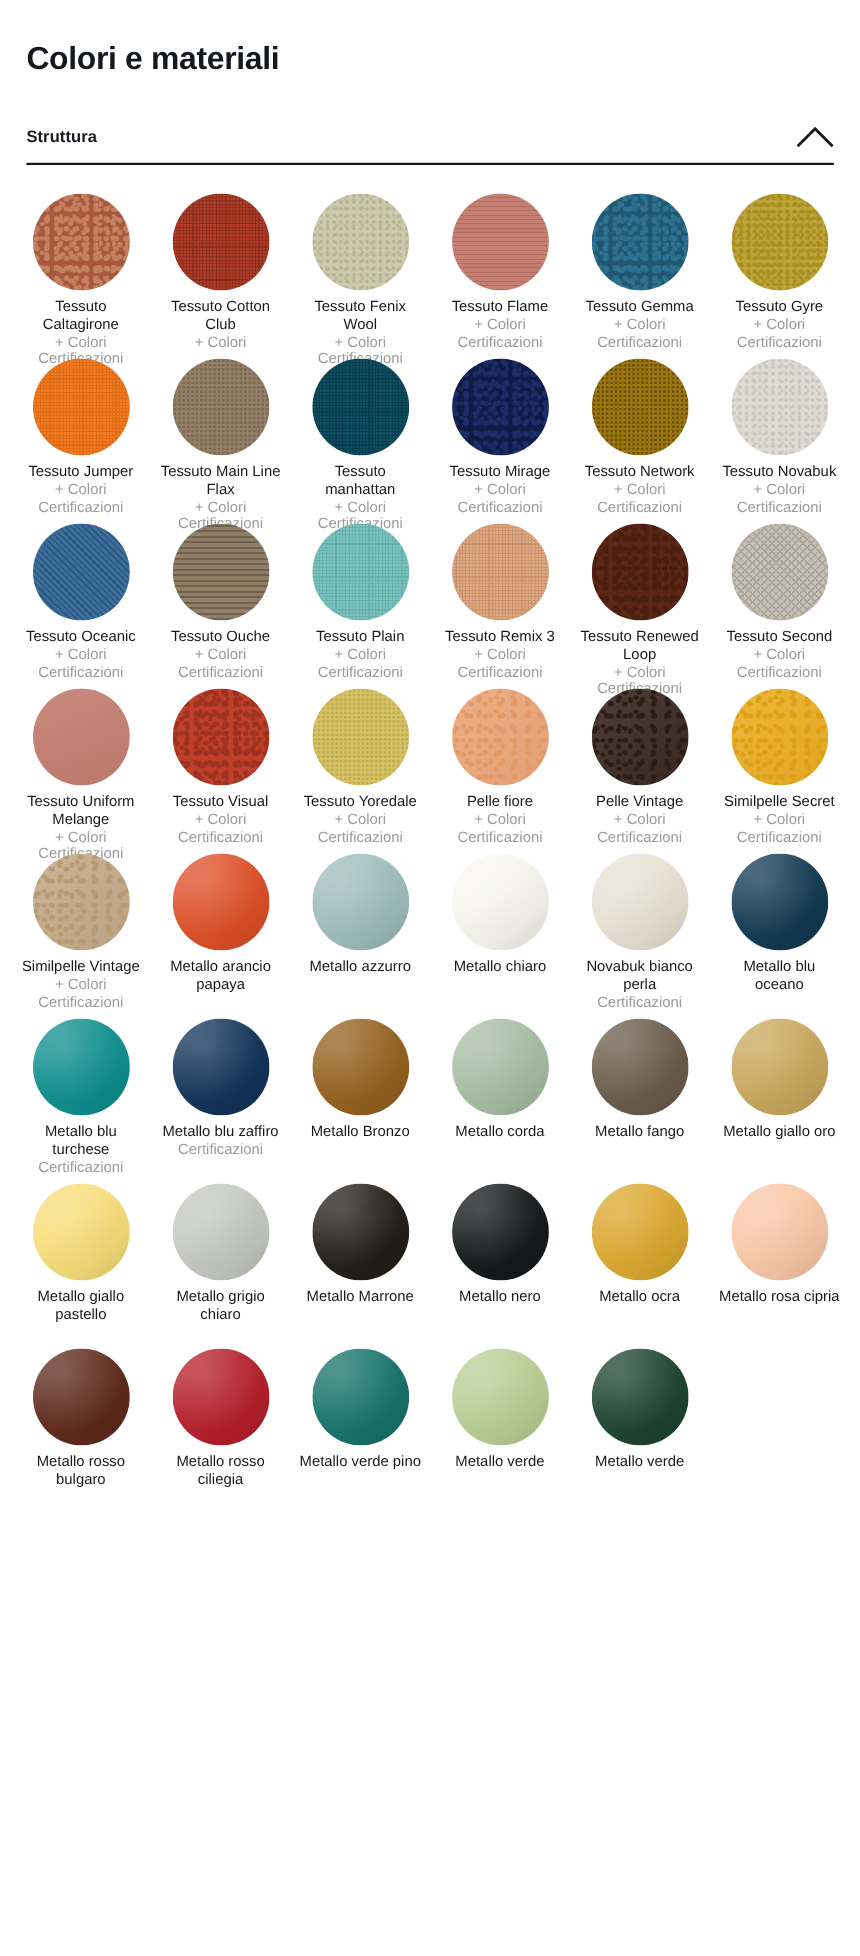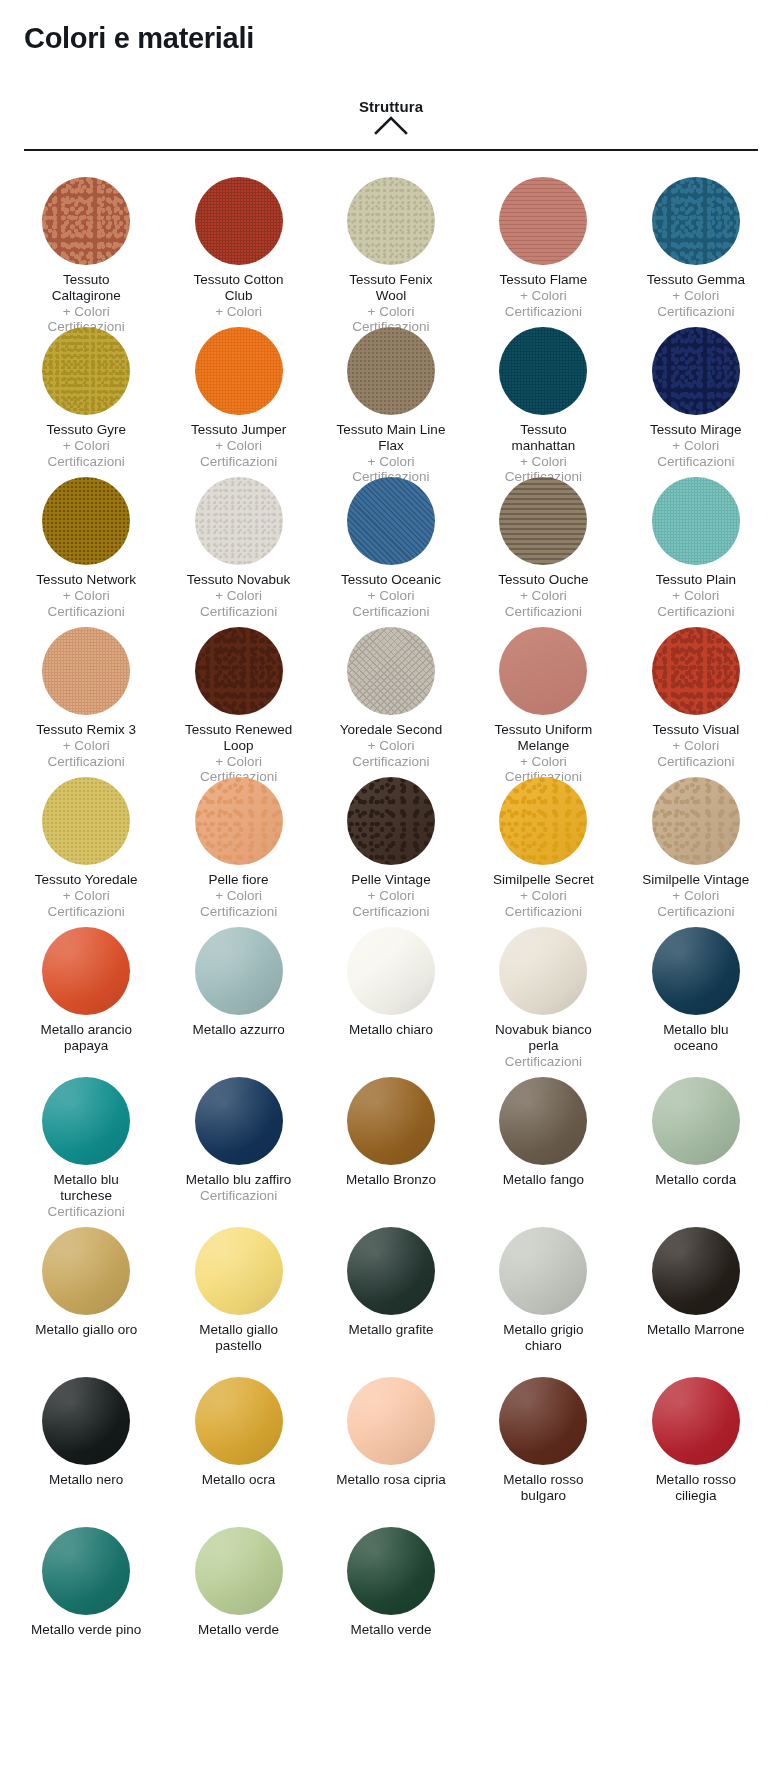--- a/index.html
+++ b/index.html
@@ -16,55 +16,54 @@
     overflow-x: hidden;
   }
   .page { width: 782px; position: relative; }
 
   
   .page-title {
     font-size: 29px;
     font-weight: 700;
     letter-spacing: -0.3px;
     color: #15181c;
-    padding: 20px 0 0 24px;
+    padding: 36px 0 0 24px;
     margin: 0;
     line-height: 1.25;
   }
 
   
   .section {
     margin-top: 42px;
   }
   .section-header {
     margin: 0 24px;
     padding: 0 0 14px 0;
     border-bottom: 2px solid #15181c;
     display: flex;
     align-items: center;
     justify-content: space-between;
     cursor: pointer;
-    flex-direction: column;
   }
   .section-title {
     font-size: 15px;
     font-weight: 700;
     color: #15181c;
     letter-spacing: 0.1px;
   }
   .chevron {
     width: 34px; height: 20px;
     display: block;
   }
   .chevron svg { display: block; }
 
   
   .swatch-grid {
     display: grid;
-    grid-template-columns: repeat(5, 1fr);
+    grid-template-columns: repeat(6, 1fr);
     column-gap: 0px;
     row-gap: 0px;
     padding: 26px 10px 0 10px;
   }
   .swatch-cell {
     display: flex;
     flex-direction: column;
     align-items: center;
     padding: 0 4px;
     height: 150px;
@@ -198,21 +197,21 @@
           <div class="swatch-label">Tessuto Remix 3</div>
           <div class="swatch-sub">+ Colori Certificazioni</div>
         </div>
         <div class="swatch-cell">
           <div class="swatch-disc" style="background: radial-gradient(circle at 18% 22%, rgb(74, 30, 16) 0px, rgb(74, 30, 16) 2.2px, transparent 2.6px) 0% 0% / 11px 11px, radial-gradient(circle at 62% 12%, rgb(74, 30, 16) 0px, rgb(74, 30, 16) 2px, transparent 2.4px) 0% 0% / 13px 13px, radial-gradient(circle at 38% 55%, rgb(74, 30, 16) 0px, rgb(74, 30, 16) 2.4px, transparent 2.8px) 0% 0% / 9px 9px, radial-gradient(circle at 82% 68%, rgb(74, 30, 16) 0px, rgb(74, 30, 16) 2.1px, transparent 2.5px) 0% 0% / 15px 15px, radial-gradient(circle at 8% 78%, rgb(74, 30, 16) 0px, rgb(74, 30, 16) 2.3px, transparent 2.7px) 0% 0% / 12px 12px,  0% 0% / 100% 100% rgb(93, 39, 21);"></div>
           <div class="swatch-label">Tessuto Renewed Loop</div>
           <div class="swatch-sub">+ Colori Certificazioni</div>
         </div>
         <div class="swatch-cell">
           <div class="swatch-disc" style="background: repeating-linear-gradient(45deg, rgb(170, 163, 153) 0px, rgb(170, 163, 153) 1.2px, transparent 1.2px, transparent 5px), repeating-linear-gradient(-45deg, rgb(170, 163, 153) 0px, rgb(170, 163, 153) 1.2px, transparent 1.2px, transparent 5px), rgb(195, 189, 178);"></div>
-          <div class="swatch-label">Yoredale Second</div>
+          <div class="swatch-label">Tessuto Second</div>
           <div class="swatch-sub">+ Colori Certificazioni</div>
         </div>
         <div class="swatch-cell">
           <div class="swatch-disc" style="background: linear-gradient(160deg, rgba(255, 255, 255, 0.08), rgba(0, 0, 0, 0.05)), rgb(197, 127, 114);"></div>
           <div class="swatch-label">Tessuto Uniform Melange</div>
           <div class="swatch-sub">+ Colori Certificazioni</div>
         </div>
         <div class="swatch-cell">
           <div class="swatch-disc" style="background: radial-gradient(circle at 18% 22%, rgb(157, 50, 32) 0px, rgb(157, 50, 32) 2.2px, transparent 2.6px) 0% 0% / 11px 11px, radial-gradient(circle at 62% 12%, rgb(157, 50, 32) 0px, rgb(157, 50, 32) 2px, transparent 2.4px) 0% 0% / 13px 13px, radial-gradient(circle at 38% 55%, rgb(157, 50, 32) 0px, rgb(157, 50, 32) 2.4px, transparent 2.8px) 0% 0% / 9px 9px, radial-gradient(circle at 82% 68%, rgb(157, 50, 32) 0px, rgb(157, 50, 32) 2.1px, transparent 2.5px) 0% 0% / 15px 15px, radial-gradient(circle at 8% 78%, rgb(157, 50, 32) 0px, rgb(157, 50, 32) 2.3px, transparent 2.7px) 0% 0% / 12px 12px,  0% 0% / 100% 100% rgb(191, 63, 41);"></div>
           <div class="swatch-label">Tessuto Visual</div>
@@ -272,40 +271,36 @@
         <div class="swatch-cell">
           <div class="swatch-disc" style="background: linear-gradient(140deg, rgba(255, 255, 255, 0.22) 0%, rgba(255, 255, 255, 0.04) 38%, rgba(0, 0, 0, 0.05) 72%, rgba(0, 0, 0, 0.14) 100%), radial-gradient(circle at 34% 30%, rgba(255, 255, 255, 0.18) 0%, transparent 58%), rgb(18, 51, 88);"></div>
           <div class="swatch-label">Metallo blu zaffiro</div>
           <div class="swatch-sub">Certificazioni</div>
         </div>
         <div class="swatch-cell">
           <div class="swatch-disc" style="background: linear-gradient(140deg, rgba(255, 255, 255, 0.22) 0%, rgba(255, 255, 255, 0.04) 38%, rgba(0, 0, 0, 0.05) 72%, rgba(0, 0, 0, 0.14) 100%), radial-gradient(circle at 34% 30%, rgba(255, 255, 255, 0.18) 0%, transparent 58%), rgb(148, 97, 31);"></div>
           <div class="swatch-label">Metallo Bronzo</div>
         </div>
         <div class="swatch-cell">
+          <div class="swatch-disc" style="background: linear-gradient(140deg, rgba(255, 255, 255, 0.22) 0%, rgba(255, 255, 255, 0.04) 38%, rgba(0, 0, 0, 0.05) 72%, rgba(0, 0, 0, 0.14) 100%), radial-gradient(circle at 34% 30%, rgba(255, 255, 255, 0.18) 0%, transparent 58%), rgb(167, 189, 164);"></div>
+          <div class="swatch-label">Metallo corda</div>
+        </div>
+        <div class="swatch-cell">
           <div class="swatch-disc" style="background: linear-gradient(140deg, rgba(255, 255, 255, 0.22) 0%, rgba(255, 255, 255, 0.04) 38%, rgba(0, 0, 0, 0.05) 72%, rgba(0, 0, 0, 0.14) 100%), radial-gradient(circle at 34% 30%, rgba(255, 255, 255, 0.18) 0%, transparent 58%), rgb(106, 92, 75);"></div>
           <div class="swatch-label">Metallo fango</div>
         </div>
         <div class="swatch-cell">
-          <div class="swatch-disc" style="background: linear-gradient(140deg, rgba(255, 255, 255, 0.22) 0%, rgba(255, 255, 255, 0.04) 38%, rgba(0, 0, 0, 0.05) 72%, rgba(0, 0, 0, 0.14) 100%), radial-gradient(circle at 34% 30%, rgba(255, 255, 255, 0.18) 0%, transparent 58%), rgb(167, 189, 164);"></div>
-          <div class="swatch-label">Metallo corda</div>
-        </div>
-        <div class="swatch-cell">
           <div class="swatch-disc" style="background: linear-gradient(140deg, rgba(255, 255, 255, 0.22) 0%, rgba(255, 255, 255, 0.04) 38%, rgba(0, 0, 0, 0.05) 72%, rgba(0, 0, 0, 0.14) 100%), radial-gradient(circle at 34% 30%, rgba(255, 255, 255, 0.18) 0%, transparent 58%), rgb(201, 168, 92);"></div>
           <div class="swatch-label">Metallo giallo oro</div>
         </div>
         <div class="swatch-cell">
           <div class="swatch-disc" style="background: linear-gradient(140deg, rgba(255, 255, 255, 0.22) 0%, rgba(255, 255, 255, 0.04) 38%, rgba(0, 0, 0, 0.05) 72%, rgba(0, 0, 0, 0.14) 100%), radial-gradient(circle at 34% 30%, rgba(255, 255, 255, 0.18) 0%, transparent 58%), rgb(247, 221, 121);"></div>
           <div class="swatch-label">Metallo giallo pastello</div>
         </div>
         <div class="swatch-cell">
-          <div class="swatch-disc" style="background: linear-gradient(140deg, rgba(255, 255, 255, 0.22) 0%, rgba(255, 255, 255, 0.04) 38%, rgba(0, 0, 0, 0.05) 72%, rgba(0, 0, 0, 0.14) 100%), radial-gradient(circle at 34% 30%, rgba(255, 255, 255, 0.18) 0%, transparent 58%), rgb(34, 52, 47);"></div>
-          <div class="swatch-label">Metallo grafite</div>
-        </div>
-        <div class="swatch-cell">
           <div class="swatch-disc" style="background: linear-gradient(140deg, rgba(255, 255, 255, 0.22) 0%, rgba(255, 255, 255, 0.04) 38%, rgba(0, 0, 0, 0.05) 72%, rgba(0, 0, 0, 0.14) 100%), radial-gradient(circle at 34% 30%, rgba(255, 255, 255, 0.18) 0%, transparent 58%), rgb(197, 200, 193);"></div>
           <div class="swatch-label">Metallo grigio chiaro</div>
         </div>
         <div class="swatch-cell">
           <div class="swatch-disc" style="background: linear-gradient(140deg, rgba(255, 255, 255, 0.22) 0%, rgba(255, 255, 255, 0.04) 38%, rgba(0, 0, 0, 0.05) 72%, rgba(0, 0, 0, 0.14) 100%), radial-gradient(circle at 34% 30%, rgba(255, 255, 255, 0.18) 0%, transparent 58%), rgb(36, 30, 24);"></div>
           <div class="swatch-label">Metallo Marrone</div>
         </div>
         <div class="swatch-cell">
           <div class="swatch-disc" style="background: linear-gradient(140deg, rgba(255, 255, 255, 0.22) 0%, rgba(255, 255, 255, 0.04) 38%, rgba(0, 0, 0, 0.05) 72%, rgba(0, 0, 0, 0.14) 100%), radial-gradient(circle at 34% 30%, rgba(255, 255, 255, 0.18) 0%, transparent 58%), rgb(20, 25, 26);"></div>
           <div class="swatch-label">Metallo nero</div>

